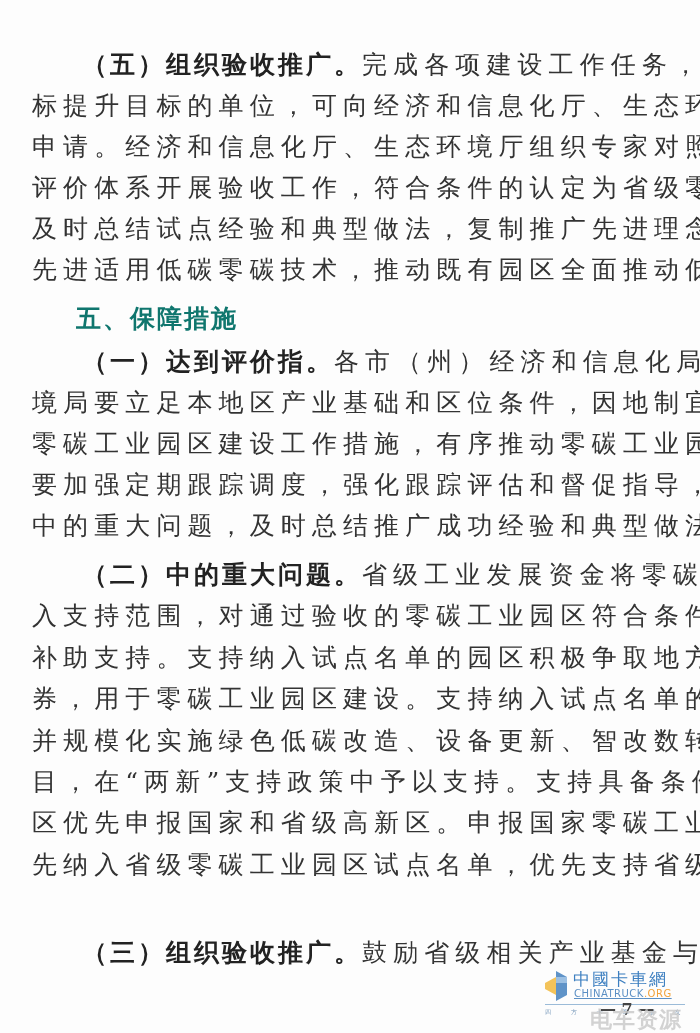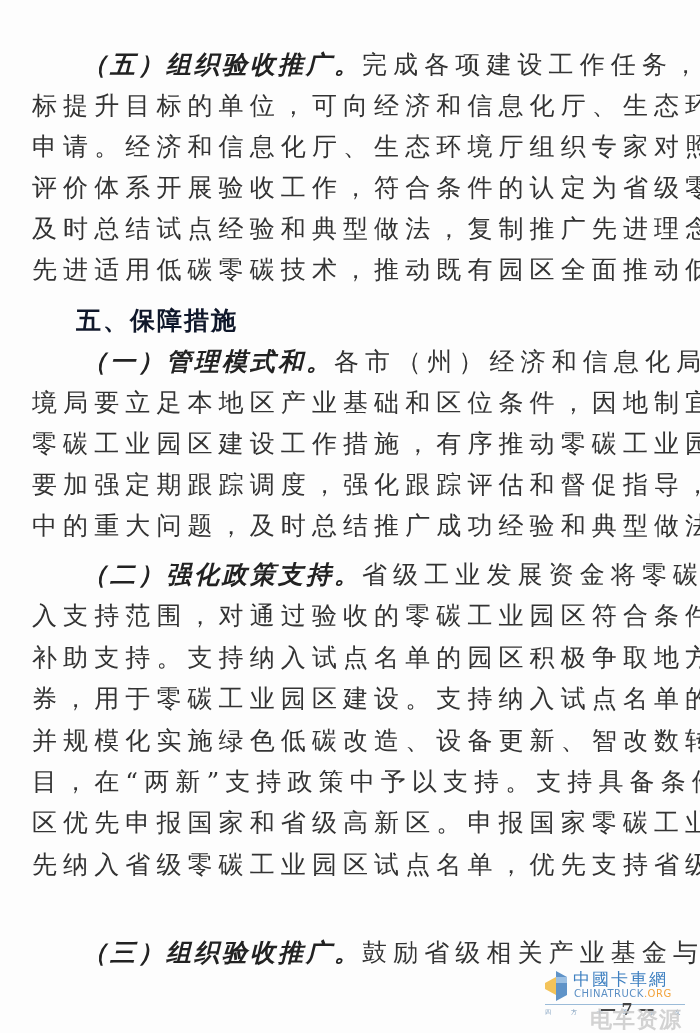--- a/index.html
+++ b/index.html
@@ -18,39 +18,39 @@
     font-size: 25px;
     line-height: 30px;
     height: 30px;
     white-space: nowrap;
     letter-spacing: 6.1px;
     color: #333;
   }
   .line.indent { left: 82px; width: 574px; }
   .line.heading {
     left: 76px;
-    font-family: Liberation Serif, serif;
+    font-family: Liberation Mono, monospace;
     font-weight: bold;
     letter-spacing: 2px;
-    color: #0f172a;
+    color: #0f766e;
   }
-  .lead { font-weight: bold; color: #222; letter-spacing: 3px; font-style: italic; }
+  .lead { font-weight: bold; color: #222; letter-spacing: 3px; }
   .watermark {
     position: absolute; left: 545px; top: 968px; width: 150px; height: 60px;
   }
   .wm-logo {
     position: absolute; left: 0; top: 3px; width: 22px; height: 30px;
   }
   .wm-cn {
     position: absolute; left: 28px; top: 0; font-size: 17px; color: #3d7fc0;
     font-family: Liberation Mono, monospace; letter-spacing: 2px; white-space: nowrap;
   }
   .wm-en {
     position: absolute; left: 29px; top: 20px; font-size: 10px; color: #5b8fc4;
-    font-family: "DejaVu Sans", sans-serif; white-space: nowrap; letter-spacing: 0.5px;
+    font-family: "DejaVu Sans", sans-serif; white-space: nowrap; letter-spacing: 0.5px; text-decoration: underline;
   }
   .wm-en .org { color: #f2a23a; }
   .wm-rule {
     position: absolute; left: 0; top: 36px; width: 140px; height: 1px; background: #9bbbd8;
   }
   .wm-slogan {
     position: absolute; left: 0; top: 40px; font-size: 6px; color: #7a9bbb;
     letter-spacing: 9px; white-space: nowrap; font-family: "DejaVu Sans", sans-serif;
   }
   .page-num {
@@ -70,27 +70,27 @@
 
   <div class="line indent" style="top:50px"><span class="lead">（五）组织验收推广。</span><span>完成各项建设工作任务，达到评价指</span></div>
   <div class="line" style="top:91px">标提升目标的单位，可向经济和信息化厅、生态环境厅提出验收</div>
   <div class="line" style="top:132px">申请。经济和信息化厅、生态环境厅组织专家对照零碳工业园区</div>
   <div class="line" style="top:173px">评价体系开展验收工作，符合条件的认定为省级零碳工业园区。</div>
   <div class="line" style="top:214px">及时总结试点经验和典型做法，复制推广先进理念、管理模式和</div>
   <div class="line" style="top:255px">先进适用低碳零碳技术，推动既有园区全面推动低碳转型。</div>
 
   <div class="line heading" style="top:306px">五、保障措施</div>
 
-  <div class="line indent" style="top:347px"><span class="lead">（一）管理模式和。</span><span>各市（州）经济和信息化局、生态环</span></div>
+  <div class="line indent" style="top:347px"><span class="lead">（一）达到评价指。</span><span>各市（州）经济和信息化局、生态环</span></div>
   <div class="line" style="top:388px">境局要立足本地区产业基础和区位条件，因地制宜研究制定支持</div>
   <div class="line" style="top:429px">零碳工业园区建设工作措施，有序推动零碳工业园区试点建设。</div>
   <div class="line" style="top:470px">要加强定期跟踪调度，强化跟踪评估和督促指导，协调解决工作</div>
   <div class="line" style="top:511px">中的重大问题，及时总结推广成功经验和典型做法。</div>
 
-  <div class="line indent" style="top:560px"><span class="lead">（二）强化政策支持。</span><span>省级工业发展资金将零碳工业园区纳</span></div>
+  <div class="line indent" style="top:560px"><span class="lead">（二）中的重大问题。</span><span>省级工业发展资金将零碳工业园区纳</span></div>
   <div class="line" style="top:601px">入支持范围，对通过验收的零碳工业园区符合条件的项目给予后</div>
   <div class="line" style="top:643px">补助支持。支持纳入试点名单的园区积极争取地方政府专项债</div>
   <div class="line" style="top:684px">券，用于零碳工业园区建设。支持纳入试点名单的园区整体部署</div>
   <div class="line" style="top:726px">并规模化实施绿色低碳改造、设备更新、智改数转等技术改造项</div>
   <div class="line" style="top:767px">目，在“两新”支持政策中予以支持。支持具备条件的零碳工业园</div>
   <div class="line" style="top:808px">区优先申报国家和省级高新区。申报国家零碳工业园区原则上应</div>
   <div class="line" style="top:850px">先纳入省级零碳工业园区试点名单，优先支持省级近零碳排放园</div>
 
   <div class="line indent" style="top:938px"><span class="lead">（三）组织验收推广。</span><span>鼓励省级相关产业基金与相关市（州）</span></div>
 

